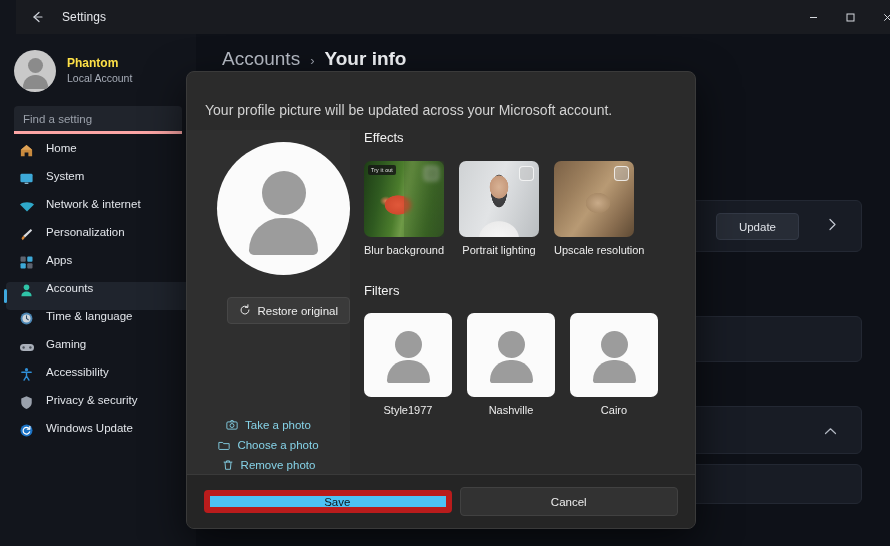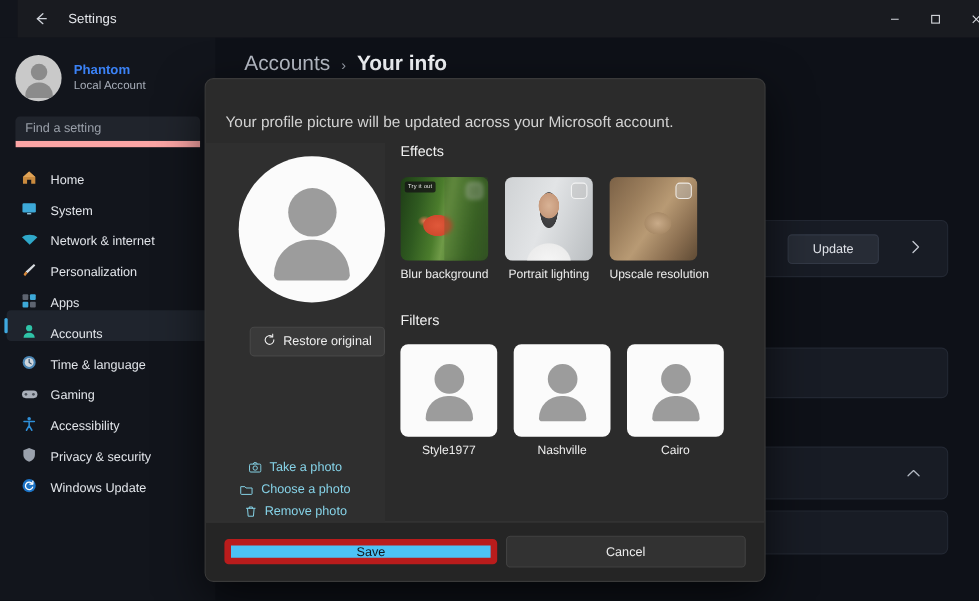--- a/index.html
+++ b/index.html
@@ -46,35 +46,35 @@
   }
   .profile-avatar .ph-head {
     position: absolute; width: 15px; height: 15px; border-radius: 50%;
     background: #8b8b8b; left: 13.5px; top: 8px;
   }
   .profile-avatar .ph-body {
     position: absolute; width: 25px; height: 14px;
     border-radius: 12px 12px 2px 2px; background: #8b8b8b; left: 8.5px; top: 25px;
   }
   .profile-text { margin-left: 11px; line-height: 1.3; }
-  .profile-name { font-size: 12px; color: #3b82f6; font-weight: 700; }
+  .profile-name { font-size: 12px; color: #fde047; font-weight: 700; }
   .profile-sub { font-size: 10.5px; color: #a7adb8; margin-top: 1px; }
 
   .search-wrap { padding: 0 14px; margin-top: 2px; }
   .search-box {
     width: 100%; height: 28px; background: #20242c;
-    border: none; border-bottom: 6px solid #fca5a5;
+    border: none; border-bottom: 3px solid #fca5a5;
     border-radius: 4px 4px 0 0; color: #d8dbe1; font-size: 11.5px;
     padding: 0 9px; font-family: "Liberation Sans", sans-serif; outline: none;
   }
   .search-box::placeholder { color: #9aa0aa; }
 
   .nav { margin-top: 8px; }
   .nav-item {
-    position: relative; height: 28px; display: flex; align-items: flex-end;
+    position: relative; height: 28px; display: flex; align-items: flex-start;
     margin: 0 6px 0 6px; padding-left: 12px; border-radius: 4px;
   }
   .nav-item.selected { background: #1f242d; }
   .nav-item.selected::before {
     content: ""; position: absolute; left: -2px; top: 7px;
     width: 3px; height: 14px; border-radius: 2px; background: #3fa9e0;
   }
   .nav-ico {
     width: 17px; height: 17px; flex: 0 0 auto; display: flex;
     align-items: center; justify-content: center; margin-right: 11px;

